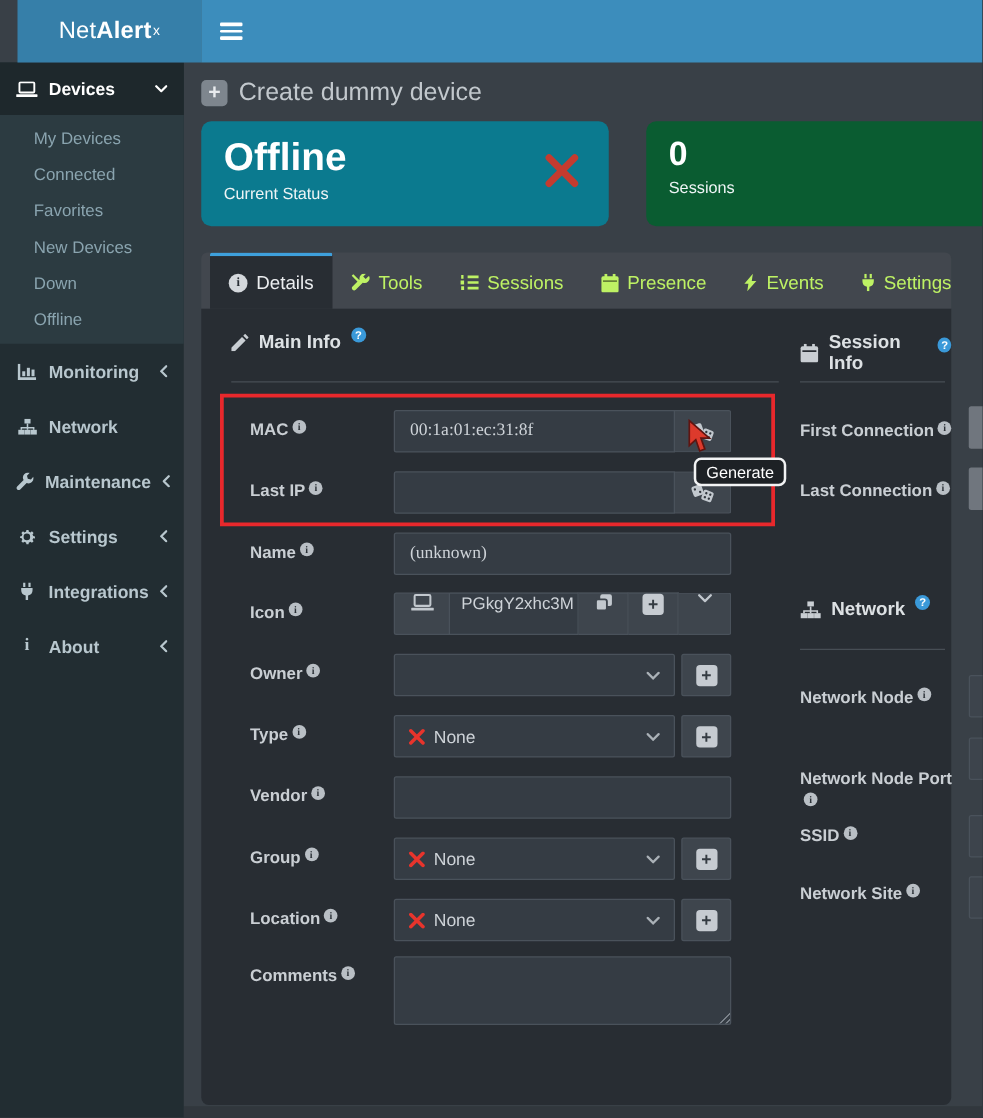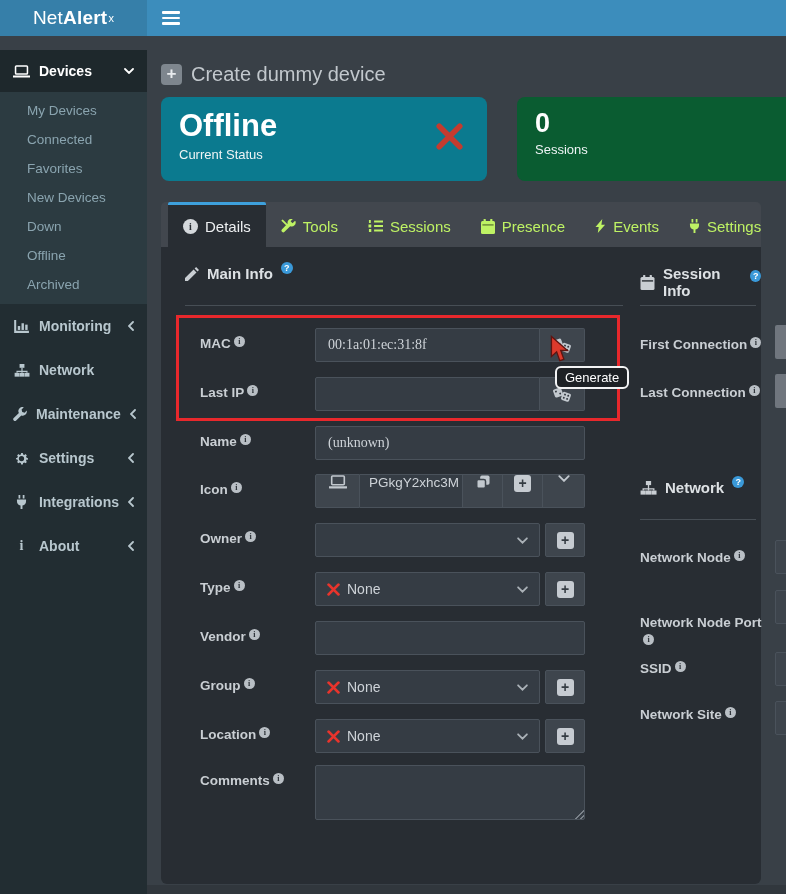--- a/index.html
+++ b/index.html
@@ -3,21 +3,21 @@
 <meta charset="utf-8">
 <style>
   html,body{margin:0;padding:0}
   body{
     width:786px;height:894px;position:relative;overflow:hidden;
     background:#394047;font-family:"Liberation Sans",sans-serif;
     -webkit-font-smoothing:antialiased;
   }
   svg{display:block}
   
-  .header{position:absolute;top:0;left:0;right:0;height:36px;display:flex;z-index:30}
+  .header{position:absolute;top:0;left:14px;right:0;height:50px;display:flex;z-index:30}
   .logo{width:147px;background:#367fa9;color:#fff;display:flex;align-items:center;justify-content:center;font-size:19px;letter-spacing:.2px}
   .logo b{font-weight:bold}
   .logo sup{font-size:11px;margin-left:1px}
   .navbar{flex:1;background:#3c8dbc;display:flex;align-items:center;padding-left:15px}
   .hamburger{width:18px;cursor:pointer}
   .hamburger span{display:block;height:2.6px;background:#fff;margin:3px 0;border-radius:1px}
   
   .sidebar{position:absolute;top:50px;left:0;bottom:0;width:147px;background:#222d32;z-index:20}
   .side-devices{height:42px;background:#1e282c;color:#fff;display:flex;align-items:center;gap:9px;padding:0 13px;font-size:14px;font-weight:bold;cursor:pointer}
   .side-devices .caret{margin-left:auto;color:#fff}
@@ -116,21 +116,20 @@
         </svg>
     </span>
   </div>
   <div class="submenu">
     <div class="submenu-item">My Devices</div>
     <div class="submenu-item">Connected</div>
     <div class="submenu-item">Favorites</div>
     <div class="submenu-item">New Devices</div>
     <div class="submenu-item">Down</div>
     <div class="submenu-item">Offline</div>
-    <div class="submenu-item">Archived</div>
   </div>
   <div class="menu">
     <div class="menu-item">
       <span class="ic">
         <svg viewBox="0 0 16 14" width="15" height="13">
             <path d="M1.2 0v12.8H16" stroke="currentColor" stroke-width="2.2" fill="none"></path>
             <rect x="4" y="6.5" width="2.6" height="4.2" fill="currentColor"></rect>
             <rect x="8" y="3.5" width="2.6" height="7.2" fill="currentColor"></rect>
             <rect x="12" y="5" width="2.6" height="5.7" fill="currentColor"></rect>
           </svg>

